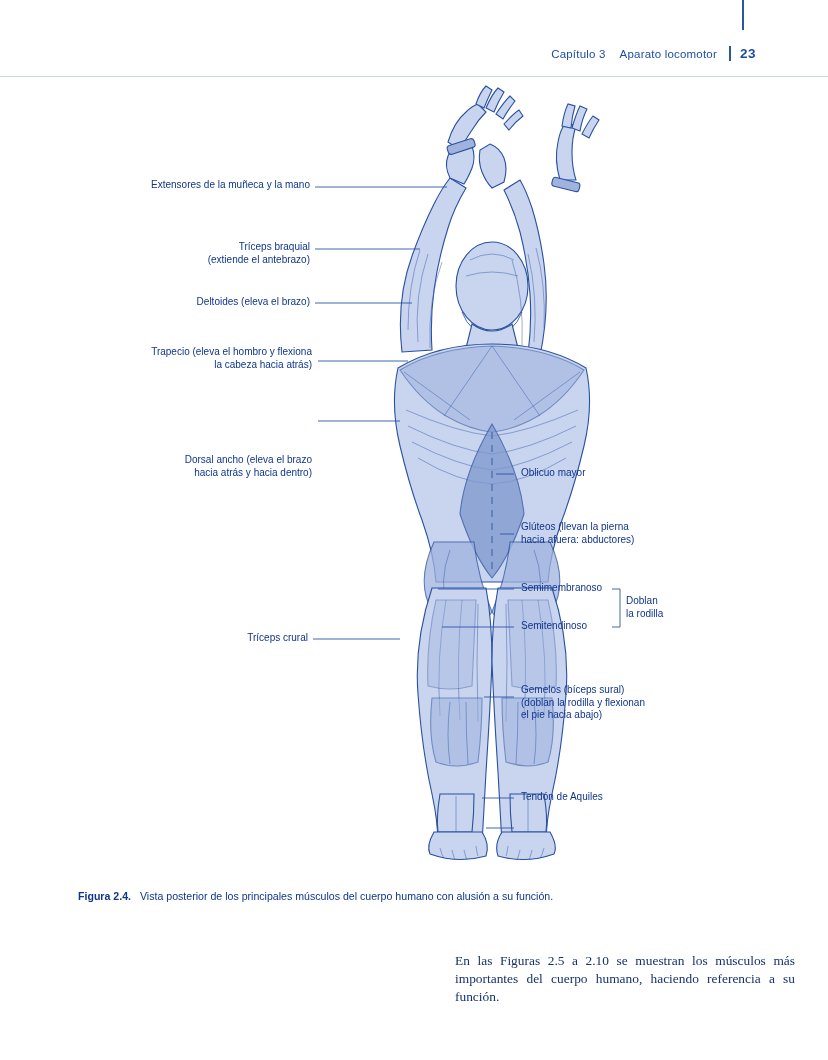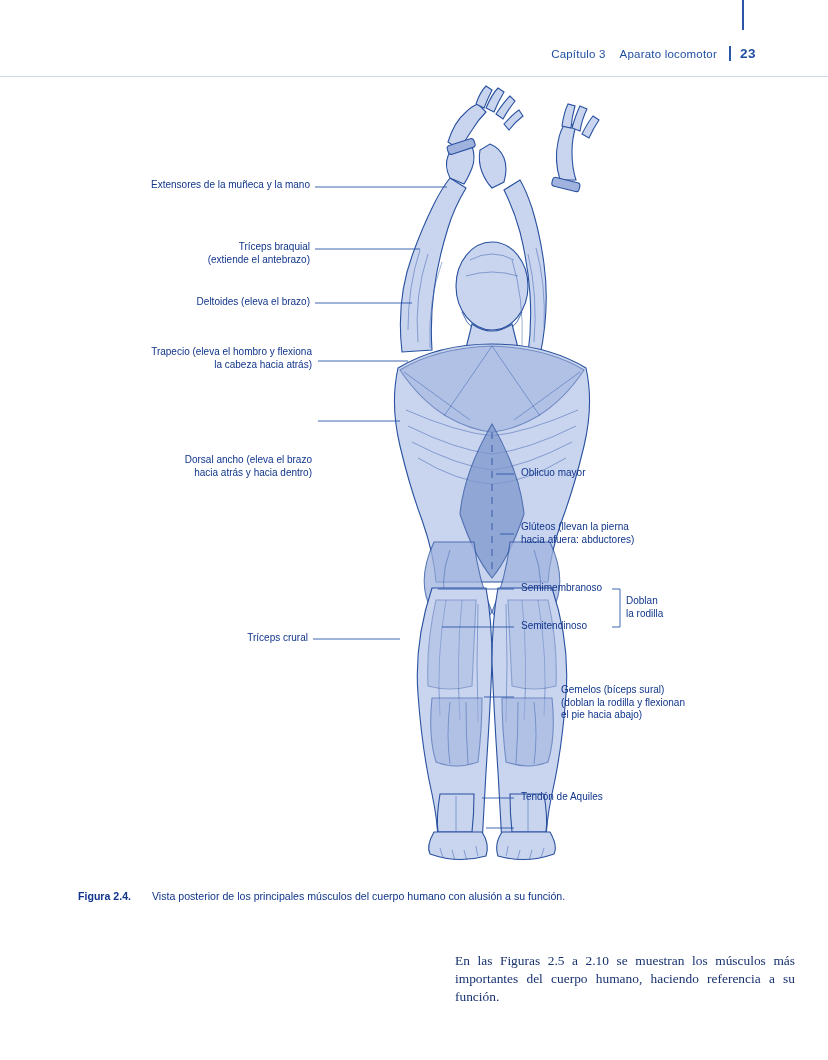--- a/index.html
+++ b/index.html
@@ -93,21 +93,21 @@
   .caption {
     position: absolute;
     left: 78px;
     top: 890px;
     width: 680px;
     font-size: 10.6px;
     color: #10358b;
   }
   .caption b {
     font-weight: bold;
-    margin-right: 21px;
+    margin-right: 9px;
   }
 
   
   .body-text {
     position: absolute;
     top: 952px;
     font-family: "Liberation Serif", serif;
     font-size: 13.4px;
     line-height: 17.8px;
     color: #16316e;
@@ -282,21 +282,21 @@
     <div class="label left-align" style="left:521px; top:441px; width:200px;">Glúteos (llevan la pierna
 hacia afuera: abductores)</div>
 
     <div class="label left-align" style="left:521px; top:502px; width:186px;">Semimembranoso</div>
 
     <div class="label left-align" style="left:521px; top:540px; width:186px;">Semitendinoso</div>
 
     <div class="label left-align" style="left:626px; top:515px; width:110px;">Doblan
 la rodilla</div>
 
-    <div class="label left-align" style="left:521px; top:604px; width:200px;margin-left:40px;">Gemelos (bíceps sural)
+    <div class="label left-align" style="left:521px; top:604px; width:200px;">Gemelos (bíceps sural)
 (doblan la rodilla y flexionan
 el pie hacia abajo)</div>
 
     <div class="label left-align" style="left:521px; top:711px; width:200px;">Tendón de Aquiles</div>
 
   </div>
 
   <div class="caption">
     <b>Figura 2.4.</b><span>Vista posterior de los principales músculos del cuerpo humano con alusión a su función.</span>
   </div>

